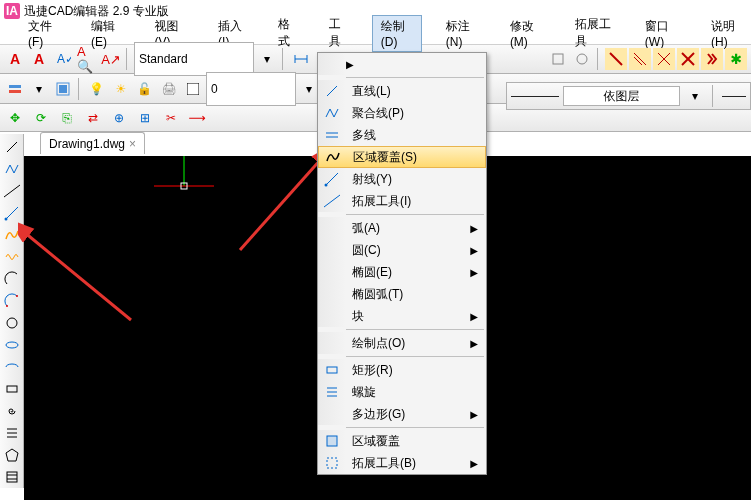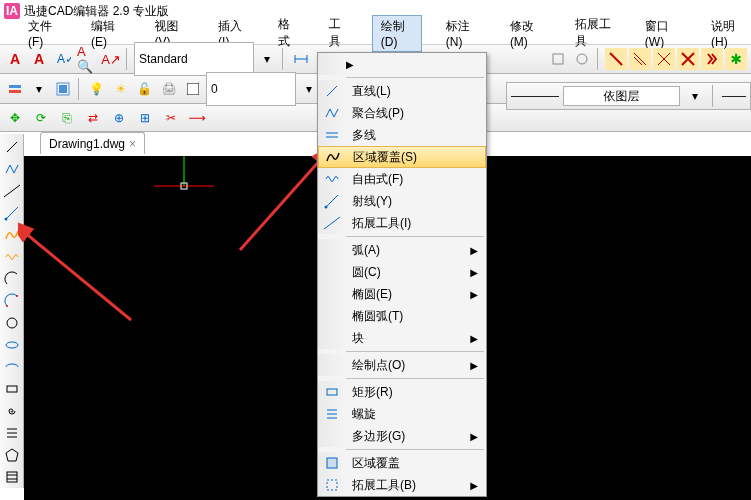--- a/index.html
+++ b/index.html
@@ -352,28 +352,20 @@
     <div class="menu-icon" style="background:transparent">
         <svg width="16" height="16">
           <path d="M2,12 Q5,2 8,8 T14,4" stroke="#000" fill="none" stroke-width="1.5"></path>
         </svg>
       </div>
     <span class="menu-label">区域覆盖(S)</span>
   </div>
   <div class="menu-row">
     <div class="menu-icon">
         <svg width="16" height="16">
-          <path d="M2,8 Q4,3 6,8 T10,8 T14,8" stroke="#06c" fill="none"></path>
-        </svg>
-      </div>
-    <span class="menu-label">自由式(F)</span>
-  </div>
-  <div class="menu-row">
-    <div class="menu-icon">
-        <svg width="16" height="16">
           <line x1="2" y1="14" x2="14" y2="2" stroke="#06c"></line>
           <circle cx="2" cy="14" r="1.5" fill="#06c"></circle>
         </svg>
       </div>
     <span class="menu-label">射线(Y)</span>
   </div>
   <div class="menu-row">
     <div class="menu-icon">
         <svg width="16" height="16">
           <line x1="0" y1="14" x2="16" y2="2" stroke="#06c"></line>

